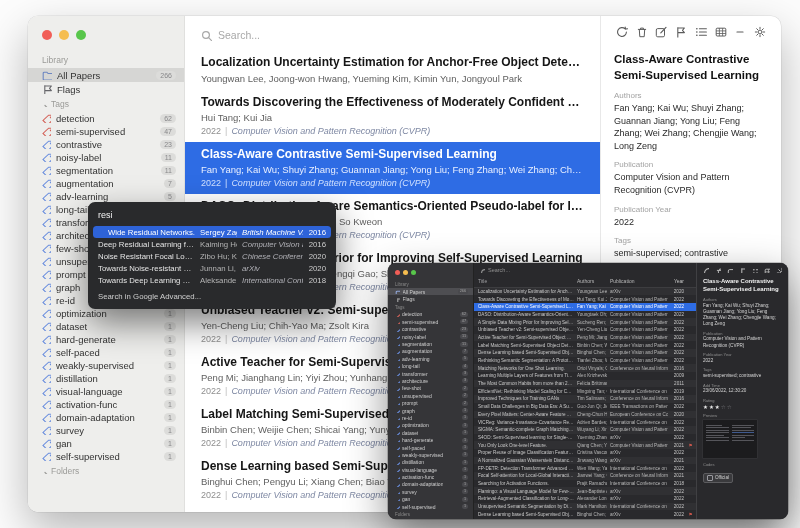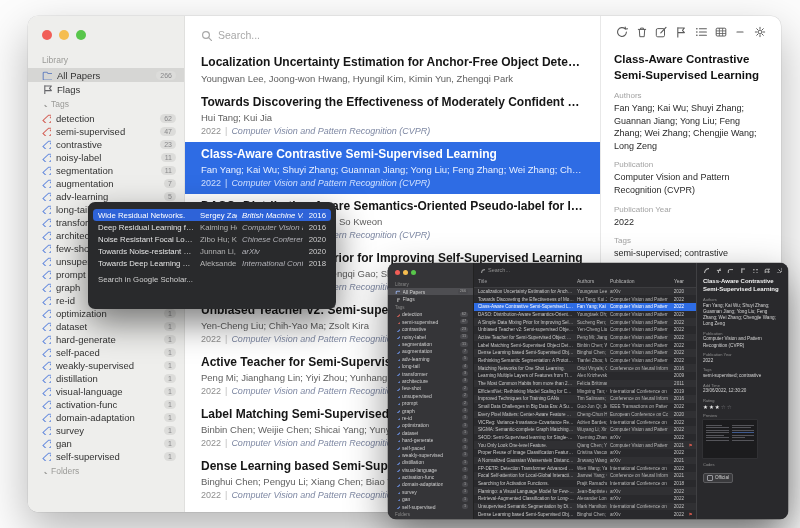--- a/index.html
+++ b/index.html
@@ -50,21 +50,21 @@
   .thumb{margin:6px 0 0 14px;width:76px;height:104px;background:#fff;box-shadow:0 0 0 1px #e2e2e2,0 1px 4px rgba(0,0,0,.18);padding:9px 8px;box-sizing:border-box;}
   .tl{height:1.5px;background:#d9d9d9;margin:2.5px 0;border-radius:1px;}
   .tl.short{width:60%;margin:3px auto 4px;background:#bfbfbf;}
   .tlogo{width:9px;height:9px;border-radius:50%;border:1.5px solid #7d9bc9;margin:0 auto 5px;}
 
   
   .popup{position:absolute;left:88px;top:202px;width:248px;height:107px;background:#292a2c;border-radius:7px;
          box-shadow:0 14px 34px rgba(0,0,0,.5);padding:7px 10px;box-sizing:border-box;z-index:60;}
   .p-query{font-size:9px;color:#f2f2f2;margin:1px 0 6px;}
   .p-row{display:flex;gap:5px;font-size:7.8px;height:12.2px;align-items:center;color:#d6d6d6;padding:0 5px;margin:0 -5px;}
-  .p-row .rt{width:97px;white-space:nowrap;overflow:hidden;text-overflow:ellipsis;flex-shrink:0;color:#e4e4e4;}
+  .p-row .rt{width:97px;white-space:nowrap;overflow:hidden;text-overflow:ellipsis;flex-shrink:0;color:#e4e4e4;text-align:right;}
   .p-row .ra{width:37px;white-space:nowrap;overflow:hidden;color:#b4b4b4;flex-shrink:0;}
   .p-row .rv{flex:1;font-style:italic;color:#b0b0b6;white-space:nowrap;overflow:hidden;min-width:0;}
   .p-row .ry{width:18px;text-align:right;color:#cdcdcd;flex-shrink:0;}
   .p-row.selected{background:#2e63d8;border-radius:3.5px;}
   .p-row.selected .rt,.p-row.selected .ra,.p-row.selected .rv,.p-row.selected .ry{color:#fff;}
   .p-footer{font-size:7.8px;color:#cfcfcf;margin-top:5px;}
 
   
   .dwin{position:absolute;left:388px;top:263px;width:400px;height:256px;border-radius:8px;background:#27272a;
         box-shadow:0 16px 42px rgba(0,0,0,.45),0 0 0 .5px rgba(0,0,0,.4);display:flex;overflow:hidden;z-index:50;}
@@ -391,21 +391,21 @@
     <div class="searchbar">
       <svg class="ic" style="width:11px;height:11px;color:#a8a8a8">
           <use href="#i-search"></use>
         </svg>
       <span>Search...</span>
     </div>
     <div>
 
     <div class="paper">
           <div class="t">Localization Uncertainty Estimation for Anchor-Free Object Detection</div>
-          <div class="a">Youngwan Lee, Joong-won Hwang, Hyungil Kim, Kimin Yun, Zhengqi Park</div>
+          <div class="a">Youngwan Lee, Joong-won Hwang, Yueming Kim, Kimin Yun, Jongyoul Park</div>
         </div>
         <div class="paper">
           <div class="t">Towards Discovering the Effectiveness of Moderately Confident Samples for Semi-Supervised Learning</div>
           <div class="a">Hui Tang; Kui Jia</div>
           <div class="m">
             <span>2022</span><span class="sep">|</span><span class="v">Computer Vision and Pattern Recognition (CVPR)</span>
           </div>
         </div>
         <div class="paper selected">
           <div class="t">Class-Aware Contrastive Semi-Supervised Learning</div>
@@ -506,20 +506,21 @@
       <div class="tl"></div>
         <div class="tl"></div>
         <div class="tl"></div>
         <div class="tl"></div>
       <div class="tl" style="width:70%"></div>
     </div>
   </div>
 </div>
 
 <div class="popup">
+  <div class="p-query">resi</div>
   <div>
 
   <div class="p-row selected">
         <span class="rt">Wide Residual Networks.</span>
         <span class="ra">Sergey Zagoruyko, Nikos Komodakis</span>
         <span class="rv">British Machine Vision Conference (BMVC)</span>
         <span class="ry">2016</span>
       </div>
       <div class="p-row">
         <span class="rt">Deep Residual Learning for Image Recognition</span>
@@ -539,21 +540,21 @@
         <span class="rv">arXiv</span>
         <span class="ry">2020</span>
       </div>
       <div class="p-row">
         <span class="rt">Towards Deep Learning Models Resistant to Adversarial Attacks</span>
         <span class="ra">Aleksander Madry</span>
         <span class="rv">International Conference on Learning Representations</span>
         <span class="ry">2018</span>
       </div>
     </div>
-  <div class="p-footer">Search in Google Scholar...</div>
+  <div class="p-footer">Search in Google Advanced...</div>
 </div>
 
 <div class="dwin">
 
   <div class="d-sidebar">
     <div class="d-dots">
       <span class="dot-s" style="background:#f15e57"></span>
       <span class="dot-s" style="background:#f5bd4f"></span>
       <span class="dot-s" style="background:#58c64b"></span>
     </div>

